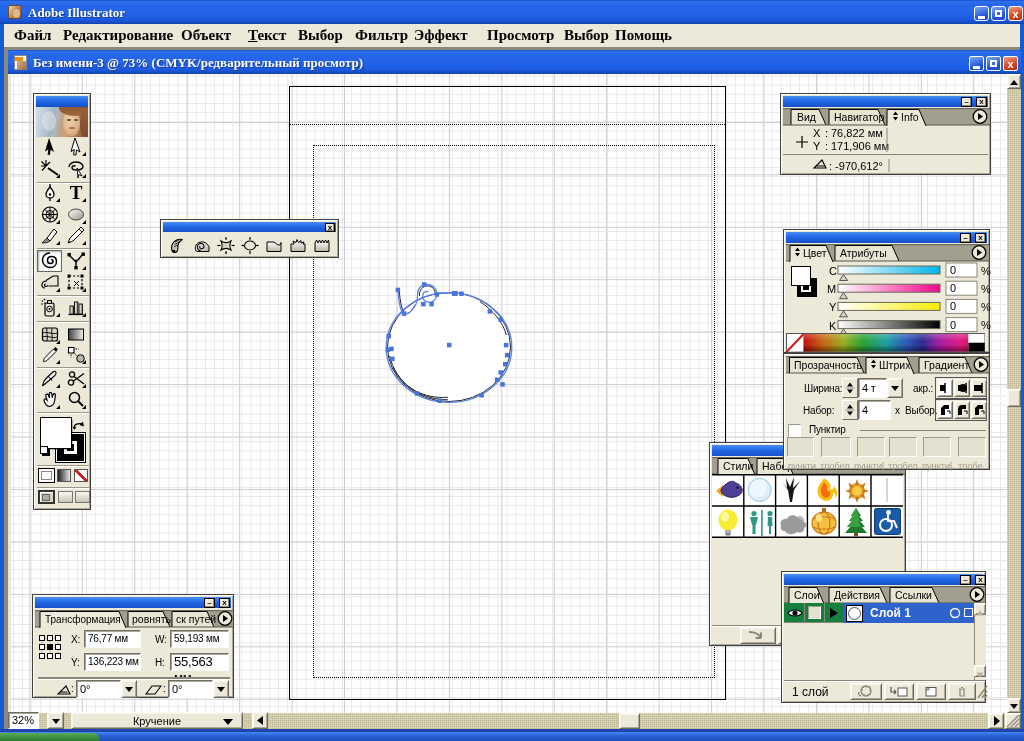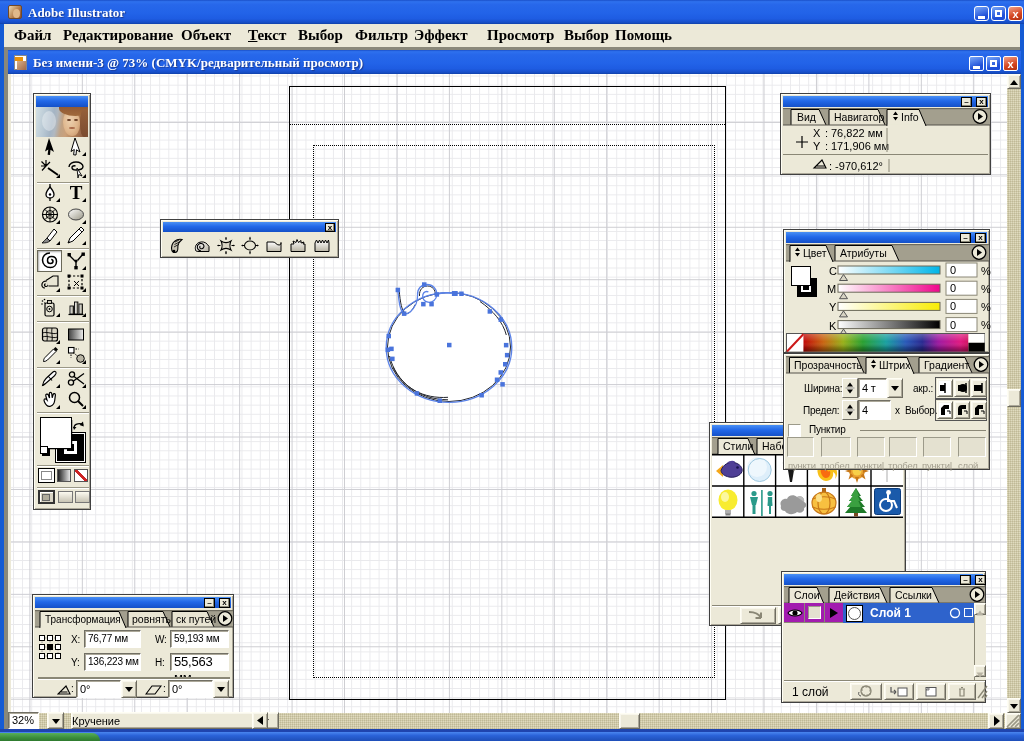--- a/index.html
+++ b/index.html
@@ -136,21 +136,21 @@
 <div class="sbtn" style="left:1007px;top:698px;width:14px;height:15px"><svg width="12" height="13">
       <path d="M6 9 L10 4 L2 4 Z" fill="#000"></path>
     </svg></div>
 <div class="sbtn" style="left:1007px;top:389px;width:14px;height:18px"></div>
 
 <div class="abs checker" style="left:11px;top:713px;width:1010px;height:17px"></div>
 <div class="abs field" style="left:8px;top:712px;width:31px;height:17px;line-height:15px;font-size:11px">32%</div>
 <div class="sbtn" style="left:47px;top:712px;width:17px;height:17px"><svg width="15" height="15">
       <path d="M4 6 L12 6 L8 11 Z" fill="#000"></path>
     </svg></div>
-<div class="sbtn" style="left:71px;top:712px;width:208px;height:17px;font:11px/16px 'Liberation Sans'">Кручение<svg class="abs" style="right:8px;top:4px" width="12" height="9">
+<div class="sbtn" style="left:71px;top:712px;width:172px;height:17px;text-align:center;font:11px/16px 'Liberation Sans'">Кручение<svg class="abs" style="right:8px;top:4px" width="12" height="9">
       <path d="M1 2 L11 2 L6 8 Z" fill="#000"></path>
     </svg></div>
 <div class="sbtn" style="left:252px;top:712px;width:16px;height:17px"><svg width="14" height="15">
       <path d="M10 3 L4 7.5 L10 12 Z" fill="#000"></path>
     </svg></div>
 <div class="sbtn" style="left:619px;top:713px;width:21px;height:16px"></div>
 <div class="sbtn" style="left:988px;top:713px;width:16px;height:16px"><svg width="14" height="14">
       <path d="M5 2 L11 7 L5 12 Z" fill="#000"></path>
     </svg></div>
 <div class="sbtn" style="left:1005px;top:713px;width:16px;height:16px"><svg width="14" height="14">
@@ -600,21 +600,21 @@
    <rect x="3" y="72" width="16.5" height="17.5" fill="#fff"></rect>
    <path d="M3 89.5 L19.5 72" stroke="#cc1818" stroke-width="2"></path>
    <rect x="19.5" y="72" width="165" height="17.5" fill="url(#spec)"></rect>
         <rect x="19.5" y="72" width="165" height="17.5" fill="url(#specshade)"></rect>
    <rect x="184.5" y="72" width="16" height="8.75" fill="#fff"></rect>
    <rect x="184.5" y="80.75" width="16" height="8.75" fill="#000"></rect>
   </g>
  </svg>
 </div>
 
-<div class="pal" id="stylespal" style="left:709px;top:422px;width:197px;height:204px">
+<div class="pal" id="stylespal" style="left:709px;top:442px;width:197px;height:204px">
  <div class="ptitle"></div>
  <svg class="abs" style="left:2px;top:14px" width="193" height="18">
   <rect x="0" y="0" width="193" height="17" fill="#a39f8e"></rect>
   <rect x="0" y="0" width="193" height="1.2" fill="#6e6b5e"></rect>
   <rect x="0" y="16.5" width="193" height="1" fill="#55534a"></rect>
   <path d="M6 18 L6 1.5 L36 1.5 L43 18" fill="#ece9d8" stroke="#000" stroke-width="1"></path>
   <rect x="6.7" y="16.6" width="35" height="1.4" fill="#ece9d8"></rect>
   <text x="11" y="13" font-size="10.5" font-family="Liberation Sans">Стили</text>
   <path d="M45 17 L45 1.5 L74 1.5 L81 17" fill="#e8e4d2" stroke="#000" stroke-width="1"></path>
   <text x="50" y="13" font-size="10.5" font-family="Liberation Sans">Набор</text>
@@ -763,21 +763,21 @@
     <div class="sbtn" style="left:18px;top:1px;width:16px;height:18px"><svg width="14" height="16">
             <path d="M8 5 L3 5 L3 11 L8 11 Z" fill="#000"></path>
             <path d="M8 8 m-4 0 a4 4 0 1 0 8 0 a4 4 0 1 0 -8 0" fill="#000"></path>
             <path d="M11 3 L11 13" stroke="#000" stroke-width="1.5"></path>
           </svg></div>
     <div class="sbtn" style="left:35px;top:1px;width:16px;height:18px"><svg width="14" height="16">
             <path d="M2 5 L10 5 L10 11 L2 11 Z" fill="#000"></path>
             <path d="M10 3 L10 13" stroke="#000" stroke-width="1.5"></path>
           </svg></div>
   </div>
-  <span class="abs" style="left:19px;top:31px">Предел:</span>
+  <span class="abs" style="left:19px;top:31px">Набор:</span>
   <div class="abs raised" style="left:58px;top:26px;width:16px;height:20px"><svg width="14" height="18">
           <path d="M7 3.5 L10 7.5 L4 7.5 Z M7 14.5 L10 10.5 L4 10.5 Z" fill="#000"></path>
           <path d="M2.5 9 L11.5 9" stroke="#999"></path>
         </svg></div>
   <div class="abs field" style="left:74px;top:26px;width:33px;height:20px;line-height:18px">4</div>
   <span class="abs" style="left:111px;top:31px">х</span>
   <span class="abs" style="left:121px;top:31px">Выбор.:</span>
   <div class="abs" style="left:151px;top:25px;width:52px;height:22px;border:1px solid #555">
     <div class="sbtn" style="left:1px;top:1px;width:16px;height:18px;background:#fff"><svg width="14" height="16">
             <path d="M3 13 L3 6 L6 3 L11 3 L11 7 L7 7 L7 13 Z" fill="#000"></path>
@@ -800,21 +800,21 @@
   <div class="abs sunk" style="left:73px;top:63px;width:28px;height:20px;background:#e4e1d0"></div>
   <div class="abs sunk" style="left:105px;top:63px;width:28px;height:20px;background:#e4e1d0"></div>
   <div class="abs sunk" style="left:139px;top:63px;width:28px;height:20px;background:#e4e1d0"></div>
   <div class="abs sunk" style="left:174px;top:63px;width:28px;height:20px;background:#e4e1d0"></div>
   <div class="abs gtxt" style="left:0;top:86px;width:207px;font-size:9.5px">
     <span class="abs" style="left:4px">пункти</span>
         <span class="abs" style="left:36px">тробел</span>
         <span class="abs" style="left:70px">пункти|</span>
         <span class="abs" style="left:104px">тробел</span>
         <span class="abs" style="left:138px">пункти|</span>
-        <span class="abs" style="left:174px">слой.</span>
+        <span class="abs" style="left:174px">тробе.</span>
   </div>
  </div>
 </div>
 
 <div class="pal" id="transpal" style="left:32px;top:594px;width:202px;height:104px">
  <div class="ptitle"></div>
  <div class="pbtn" style="left:171px;top:3px">–</div>
  <div class="pbtn" style="left:186px;top:3px">x</div>
  <svg class="abs" style="left:2px;top:15px" width="198" height="18">
   <rect x="0" y="0" width="198" height="17" fill="#a39f8e"></rect>
@@ -883,21 +883,21 @@
   <path d="M106 17 L106 1.5 L148 1.5 L155 17" fill="#e8e4d2" stroke="#000" stroke-width="1"></path>
   <text x="111" y="13" font-size="10.5" font-family="Liberation Sans">Ссылки</text>
   <rect x="0" y="16.5" width="201" height="1" fill="#55534a"></rect>
   <path d="M5 18 L5 1.5 L33 1.5 L40 18" fill="#ece9d8" stroke="#000" stroke-width="1"></path>
   <rect x="5.7" y="16.6" width="33" height="1.4" fill="#ece9d8"></rect>
   <text x="10" y="13" font-size="10.5" font-family="Liberation Sans">Слои</text>
   <circle cx="193" cy="8.5" r="6.8" fill="#ece9d8" stroke="#000" stroke-width="1.3"></circle>
   <path d="M191 5 L196 8.5 L191 12 Z" fill="#000"></path>
  </svg>
 
- <div class="abs" style="left:2px;top:31px;width:190px;height:20px;background:#a21caf;border-bottom:1px solid #8a8776">
+ <div class="abs" style="left:2px;top:31px;width:190px;height:20px;background:#15803d;border-bottom:1px solid #8a8776">
    <svg class="abs" style="left:3px;top:3px" width="16" height="14">
         <path d="M1 7 C4 3 12 3 15 7 C12 11 4 11 1 7 Z" fill="#fff" stroke="#000" stroke-width="1.2"></path>
         <circle cx="8" cy="7" r="2.6" fill="#000"></circle>
       </svg>
    <div class="abs" style="left:20px;top:0;width:1px;height:20px;background:#8a8776"></div>
    <div class="abs sunk" style="left:24px;top:3px;width:13px;height:13px;background:#e4e1d0"></div>
    <div class="abs" style="left:40px;top:0;width:1px;height:20px;background:#8a8776"></div>
    <svg class="abs" style="left:45px;top:4px" width="10" height="12">
         <path d="M1 1 L9 6 L1 11 Z" fill="#000"></path>
       </svg>

